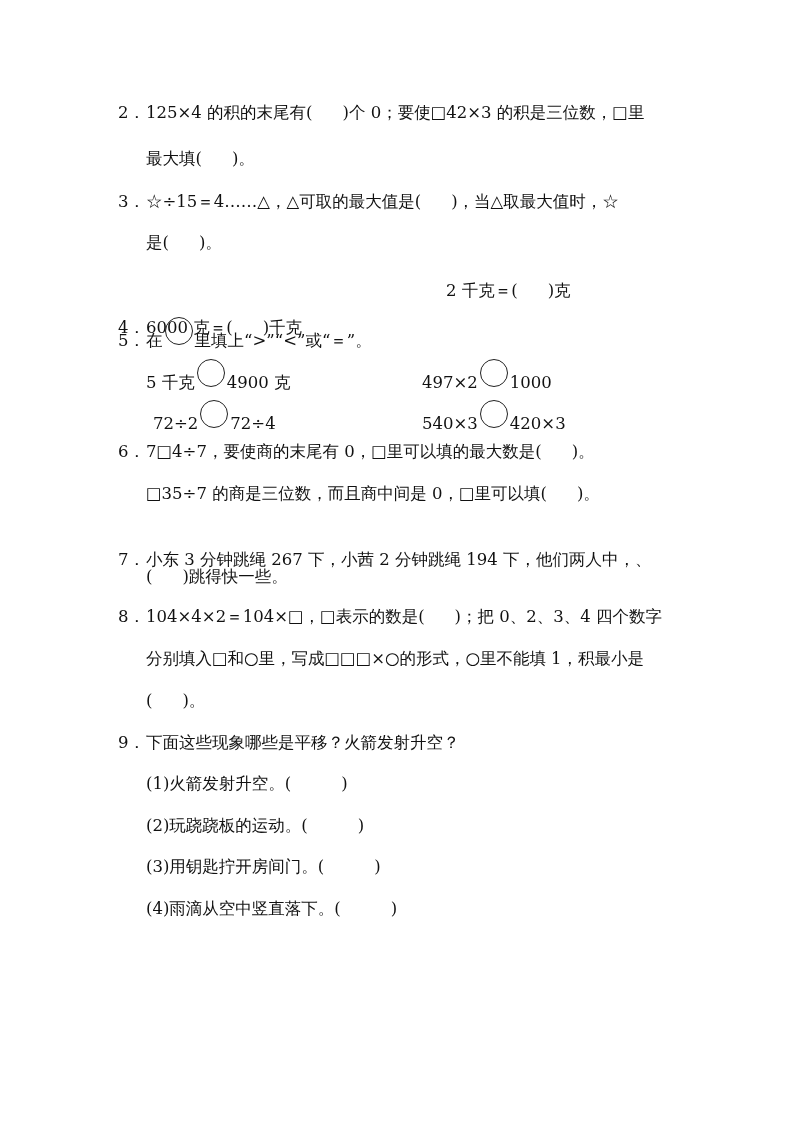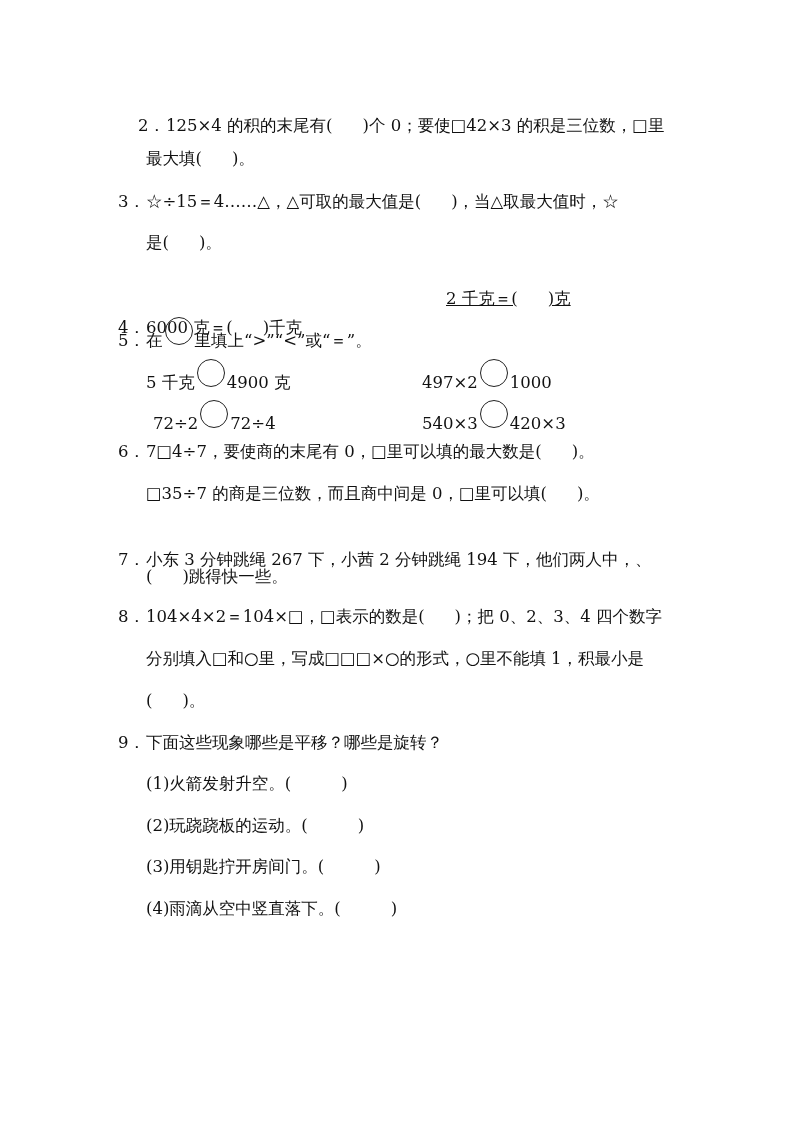--- a/index.html
+++ b/index.html
@@ -7,38 +7,38 @@
          font-family: "DejaVu Serif", "Liberation Serif", serif; color: #111; }
   .line { position: absolute; font-size: 16.5px; line-height: 24px; white-space: nowrap; }
   .num { display: inline-block; width: 28px; }
   .blank { display: inline-block; }
   .circ { display: inline-block; width: 28px; height: 28px; border: 1.3px solid #222;
           border-radius: 50%; vertical-align: bottom; position: relative; top: -8px; margin: 0 2px; box-sizing: border-box; }
 </style>
 </head>
 <body>
 
-<div class="line" style="left:118px; top:114px;margin-left:20px;">
+<div class="line" style="left:118px; top:101px;">
   <span class="num">2．</span><span>125×4 的积的末尾有(</span><span class="blank" style="width:30px"></span><span>)个 0；要使□42×3 的积是三位数，□里</span>
 </div>
 <div class="line" style="left:146px; top:147px;">
   <span>最大填(</span><span class="blank" style="width:30px"></span><span>)。</span>
 </div>
 
 <div class="line" style="left:118px; top:190px;">
   <span class="num">3．</span><span>☆÷15＝4……△，△可取的最大值是(</span><span class="blank" style="width:30px"></span><span>)，当△取最大值时，☆</span>
 </div>
 <div class="line" style="left:146px; top:231px;">
   <span>是(</span><span class="blank" style="width:30px"></span><span>)。</span>
 </div>
 
 <div class="line" style="left:118px; top:280px;margin-top:36px;">
   <span class="num">4．</span><span>6000 克＝(</span><span class="blank" style="width:30px"></span><span>)千克</span>
 </div>
-<div class="line" style="left:446px; top:287px;text-decoration:underline;">
+<div class="line" style="left:446px; top:279px;">
   <span>2 千克＝(</span><span class="blank" style="width:30px"></span><span>)克</span>
 </div>
 
 <div class="line" style="left:118px; top:325px;">
   <span class="num">5．</span><span>在</span><span class="circ"></span><span>里填上“&gt;”“&lt;”或“＝”。</span>
 </div>
 <div class="line" style="left:146px; top:367px;">
   <span>5 千克</span><span class="circ"></span><span>4900 克</span>
 </div>
 <div class="line" style="left:422px; top:367px;">
@@ -69,21 +69,21 @@
   <span class="num">8．</span><span>104×4×2＝104×□，□表示的数是(</span><span class="blank" style="width:30px"></span><span>)；把 0、2、3、4 四个数字</span>
 </div>
 <div class="line" style="left:146px; top:647px;">
   <span>分别填入□和○里，写成□□□×○的形式，○里不能填 1，积最小是</span>
 </div>
 <div class="line" style="left:146px; top:689px;">
   <span>(</span><span class="blank" style="width:30px"></span><span>)。</span>
 </div>
 
 <div class="line" style="left:118px; top:731px;">
-  <span class="num">9．</span><span>下面这些现象哪些是平移？哪些是旋转？</span>
+  <span class="num">9．</span><span>下面这些现象哪些是平移？火箭发射升空？</span>
 </div>
 <div class="line" style="left:146px; top:772px;">
   <span>(1)火箭发射升空。(</span><span class="blank" style="width:50px"></span><span>)</span>
 </div>
 <div class="line" style="left:146px; top:814px;text-align:right;">
   <span>(2)玩跷跷板的运动。(</span><span class="blank" style="width:50px"></span><span>)</span>
 </div>
 <div class="line" style="left:146px; top:855px;">
   <span>(3)用钥匙拧开房间门。(</span><span class="blank" style="width:50px"></span><span>)</span>
 </div>

